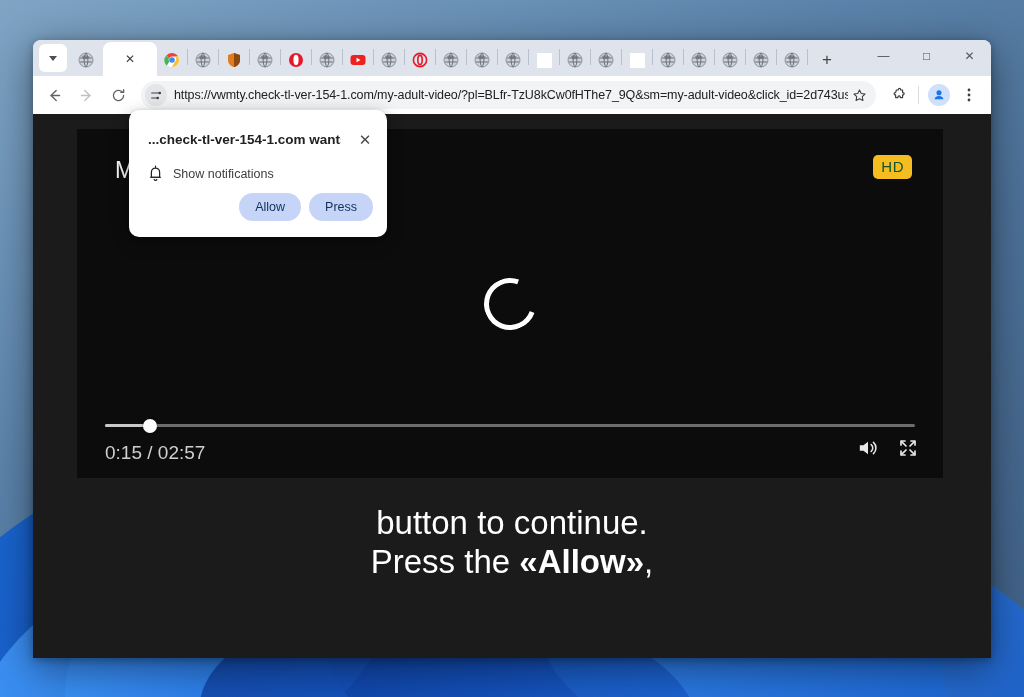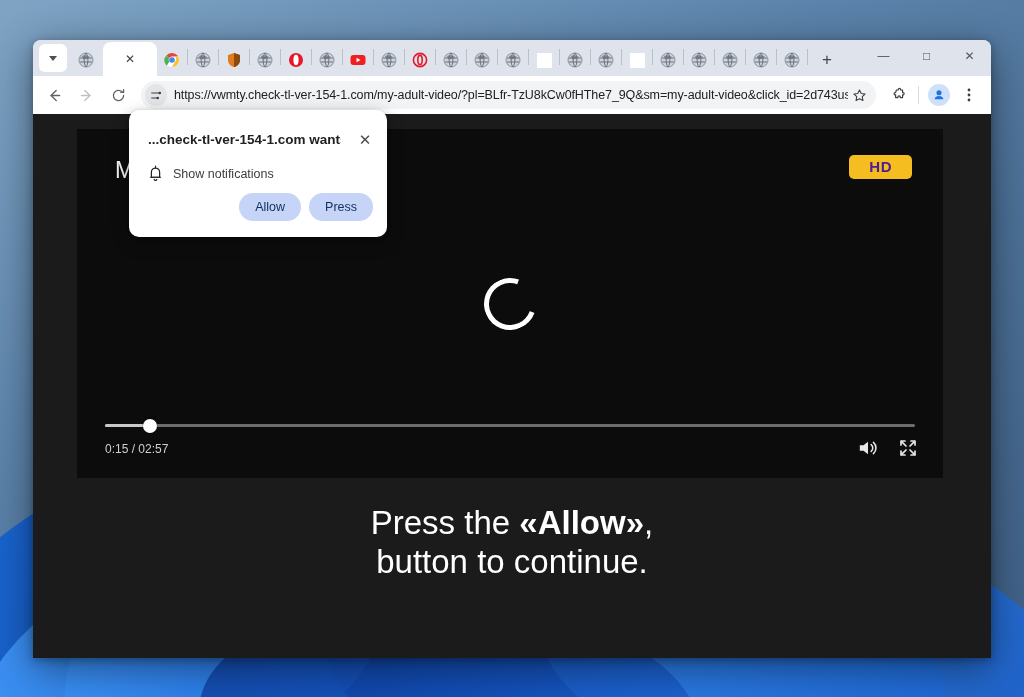--- a/index.html
+++ b/index.html
@@ -95,43 +95,43 @@
   #player{
     position:absolute; left:44px; top:15px; width:866px; height:349px;
     background:#0c0c0c;
   }
   #vtitle{
     position:absolute; left:38px; top:28px;
     color:#f3f3f3; font-size:23px; font-weight:400;
   }
   #hd{
     position:absolute; right:31px; top:26px;
-    background:#f5bd1f; color:#4c1d95;
-    font-weight:bold; font-size:15px; letter-spacing:.5px;
-    padding:3px 20px 4px; border-radius:5px;
+    background:#f5bd1f; color:#14532d;
+    font-weight:normal; font-size:15px; letter-spacing:.5px;
+    padding:3px 8px 4px; border-radius:5px;
   }
   #spinner{
     position:absolute; left:50%; top:50%; transform:translate(-50%,-50%) rotate(-25deg);
     width:52px;height:52px;border-radius:50%;
     border:5px solid #fff; border-right-color:transparent; border-top-color:#fff;
   }
   #controls{
     position:absolute; left:0; right:0; bottom:0; height:72px;
   }
   #progress{
     position:absolute; left:28px; right:28px; top:18px; height:3px;
     background:#6d6d6d; border-radius:2px;
   }
   #progfill{ position:absolute;left:0;top:0;height:100%;width:5.6%;background:#c9c9c9;border-radius:2px;}
   #knob{
     position:absolute; left:5.6%; top:50%; width:14px;height:14px;margin-left:-7px;margin-top:-7px;
     background:#fff;border-radius:50%;box-shadow:0 0 2px rgba(0,0,0,.6);
   }
   #time{
-    position:absolute; left:28px; top:36px; color:#cfcfcf; font-size:12px;
+    position:absolute; left:28px; top:36px; color:#cfcfcf; font-size:19px;
   }
   .ctrlbtn{ position:absolute; top:32px; color:#e8e8e8; }
   #volbtn{ right:64px; }
   #fsbtn{ right:25px; }
 
   #calltoaction{
     position:absolute; left:0; right:0; top:390px; text-align:center;
     color:#fff; line-height:1.18;
   }
   #cta1{ font-size:33px; font-weight:400; }
@@ -478,22 +478,22 @@
         <span class="ctrlbtn" id="fsbtn">
           <svg width="20" height="20" viewBox="0 0 20 20" fill="none" stroke="#e8e8e8" stroke-width="1.7" stroke-linecap="round" stroke-linejoin="round">
             <path d="M3 7V3h4M17 7V3h-4M3 13v4h4M17 13v4h-4"></path>
             <path d="M3.6 3.6 8 8M16.4 3.6 12 8M3.6 16.4 8 12M16.4 16.4 12 12"></path>
           </svg>
         </span>
       </div>
     </div>
 
     <div id="calltoaction">
+      <div id="cta2">button to continue.</div>
       <div id="cta1"><span>Press the </span><b>«Allow»</b><span>,</span></div>
-      <div id="cta2">button to continue.</div>
     </div>
   </div>
 </div>
 
 <div id="bubble">
   <div id="bubbleTitle">...check-tl-ver-154-1.com wants to</div>
   <div id="bubbleClose">✕</div>
   <div id="bubbleRow">
     <svg width="15" height="17" viewBox="0 0 16 18" fill="none" stroke="#202124" stroke-width="1.3">
       <path d="M8 1.2v1.4M3.6 13V7.6a4.4 4.4 0 0 1 8.8 0V13z" stroke-linecap="round" stroke-linejoin="round"></path>

